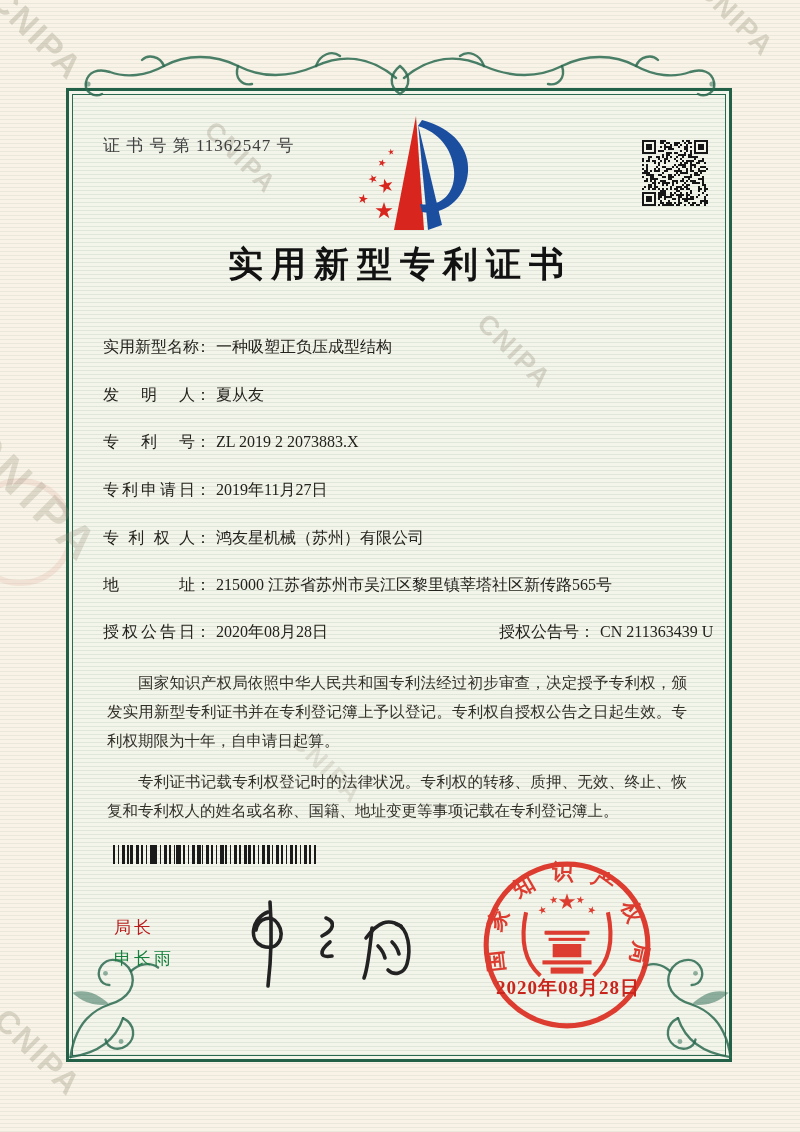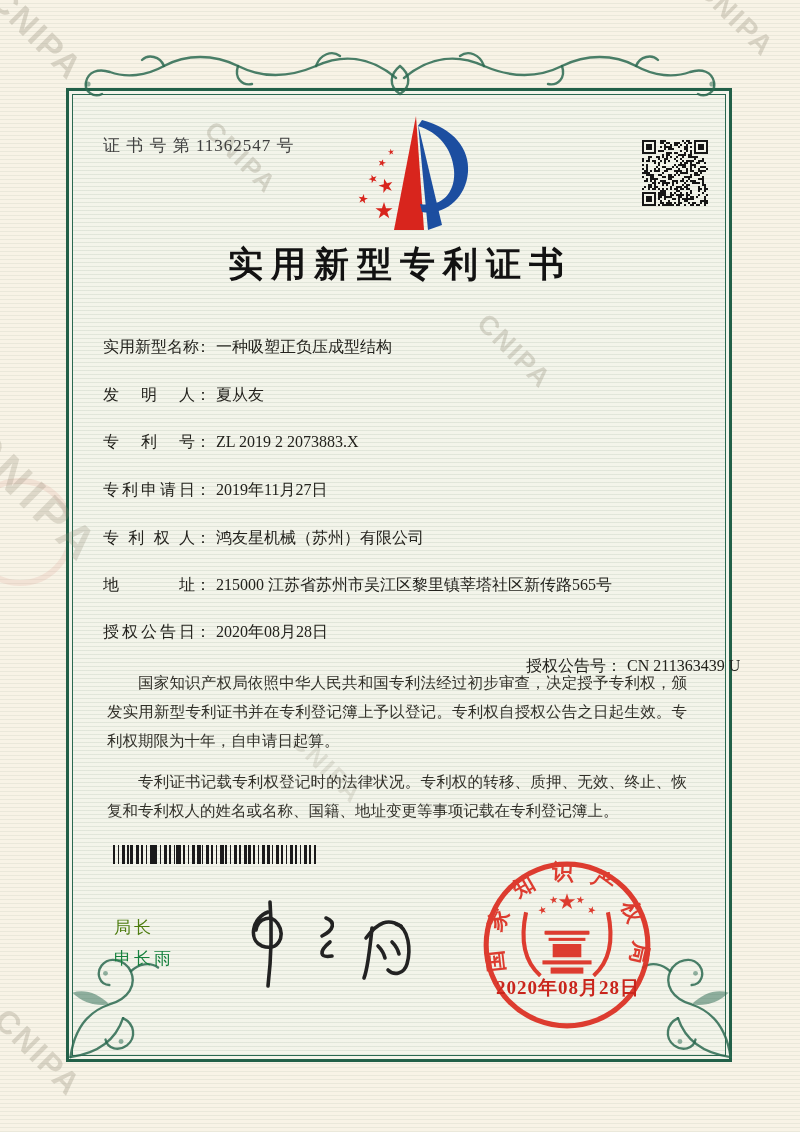--- a/index.html
+++ b/index.html
@@ -53,33 +53,33 @@
   .qr{position:absolute;left:642px;top:140px;width:66px;height:66px;}
   .qr svg{display:block;width:66px;height:66px;fill:#161616;}
   .title{
     position:absolute;left:0;right:0;top:241px;text-align:center;
     font-size:35px;font-weight:bold;letter-spacing:8px;color:#121212;
   }
   .frow{position:absolute;left:103px;font-size:16px;white-space:nowrap;color:#23221d;}
   .flabel{display:inline-block;width:92px;text-align:justify;text-align-last:justify;vertical-align:bottom;}
   .fcolon{display:inline-block;}
   .fvalue{margin-left:5px;}
-  .grant-no{position:absolute;left:423px;top:0;font-size:16px;white-space:nowrap;margin-top:34px;}
+  .grant-no{position:absolute;left:396px;top:0;font-size:16px;white-space:nowrap;}
   .body-text{
     position:absolute;left:95px;top:656px;width:604px;
     font-size:15.5px;line-height:29px;text-align:justify;color:#32312a;
   }
   .body-text p{margin:12px;text-indent:2em;}
   .barcode{
     position:absolute;left:113px;top:845px;width:204px;height:19px;
     background-image:
       repeating-linear-gradient(90deg,#1a1a1a 0 2px,transparent 2px 5px,#1a1a1a 5px 6px,transparent 6px 9px,#1a1a1a 9px 12px,transparent 12px 14px),
       repeating-linear-gradient(90deg,transparent 0 17px,#1a1a1a 17px 19px,transparent 19px 23px);
   }
-  .director-label{position:absolute;left:114px;top:916px;font-size:17px;letter-spacing:3px;color:#4d7c0f;}
+  .director-label{position:absolute;left:114px;top:916px;font-size:17px;letter-spacing:3px;color:#b91c1c;}
   .director-name{position:absolute;left:114px;top:947px;font-size:17px;letter-spacing:3px;color:#15803d;}
   .signature{position:absolute;left:238px;top:898px;}
   .seal{position:absolute;left:479px;top:857px;width:176px;height:176px;opacity:.93;}
   .seal-date{
     position:absolute;left:496px;top:975px;width:144px;text-align:center;
     font-size:19px;font-weight:bold;color:#c9251c;letter-spacing:1px;z-index:4;
   }
   .page-info{position:absolute;left:0;right:0;top:1032px;text-align:center;font-size:14px;color:#2b2a25;letter-spacing:1px;}
   .continuation{position:absolute;left:0;right:0;top:1084px;text-align:center;font-size:15px;color:#3a382f;letter-spacing:2px;}
   .ornament-top{position:absolute;left:70px;top:44px;z-index:2;}

